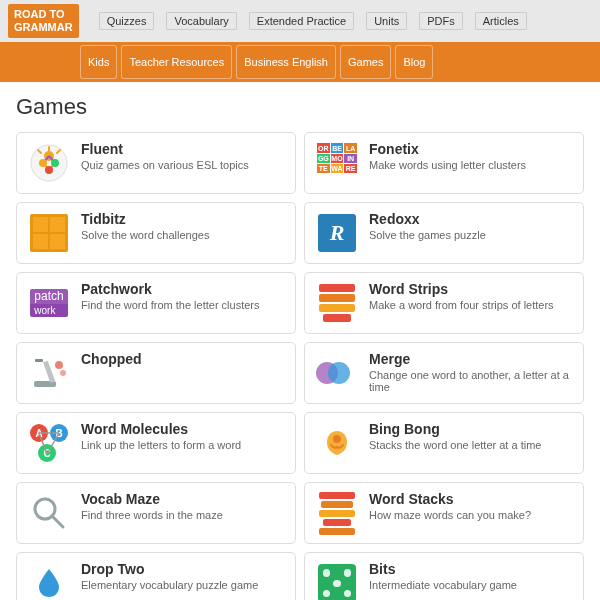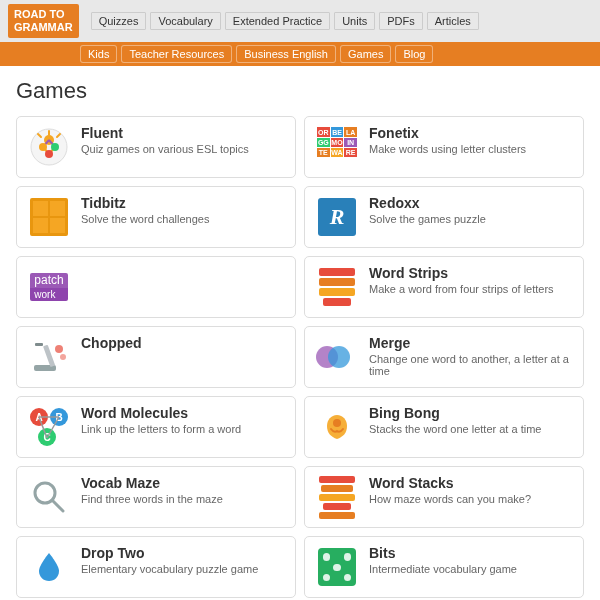--- a/index.html
+++ b/index.html
@@ -4,21 +4,21 @@
   <style>
     * { margin: 0; padding: 0; box-sizing: border-box; }
     body { font-family: Arial, sans-serif; background: #f5f5f5; width: 600px; min-height: 600px; }
 
     
     .header-top {
       background: #e8e8e8;
       display: flex;
       align-items: center;
       padding: 4px 8px;
-      gap: 4px;
+      gap: 12px;
     }
     .logo {
       background: #e67e22;
       color: white;
       font-weight: bold;
       font-size: 11px;
       padding: 4px 6px;
       line-height: 1.2;
       text-transform: uppercase;
       border-radius: 2px;
@@ -40,21 +40,21 @@
       display: flex;
       align-items: center;
       padding: 3px 8px;
       gap: 4px;
       padding-left: 80px;
     }
     .nav-btn-orange {
       background: #e67e22;
       border: 1px solid rgba(255,255,255,0.4);
       border-radius: 3px;
-      padding: 2px 7px;
+      padding: 10px 7px;
       font-size: 11px;
       cursor: pointer;
       color: white;
     }
 
     
     .page-content {
       background: white;
       padding: 12px 16px;
     }
@@ -269,20 +269,24 @@
       </div>
     </div>
 
     <div class="game-card">
       <div class="game-icon">
         <div style="line-height:1.1;">
           <div class="pw-top">patch</div>
           <div class="pw-bot">work</div>
         </div>
       </div>
+      <div class="game-info">
+        <div class="game-name">Patchwork</div>
+        <div class="game-desc">Find the word from the letter clusters</div>
+      </div>
     </div>
 
     <div class="game-card">
       <div class="game-icon">
         <div class="wordstrips-icon">
           <div class="ws-strip" style="background:#e74c3c;"></div>
           <div class="ws-strip" style="background:#e67e22;"></div>
           <div class="ws-strip" style="background:#f5a623;"></div>
           <div class="ws-strip" style="background:#e74c3c; width:28px;"></div>
         </div>

